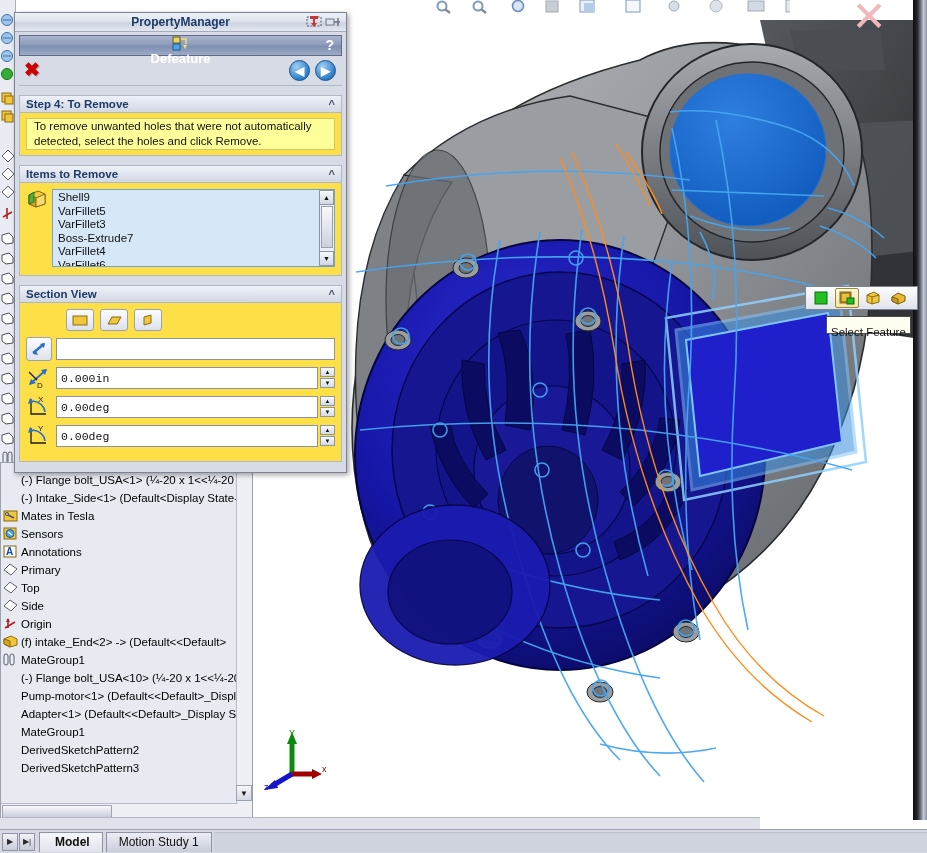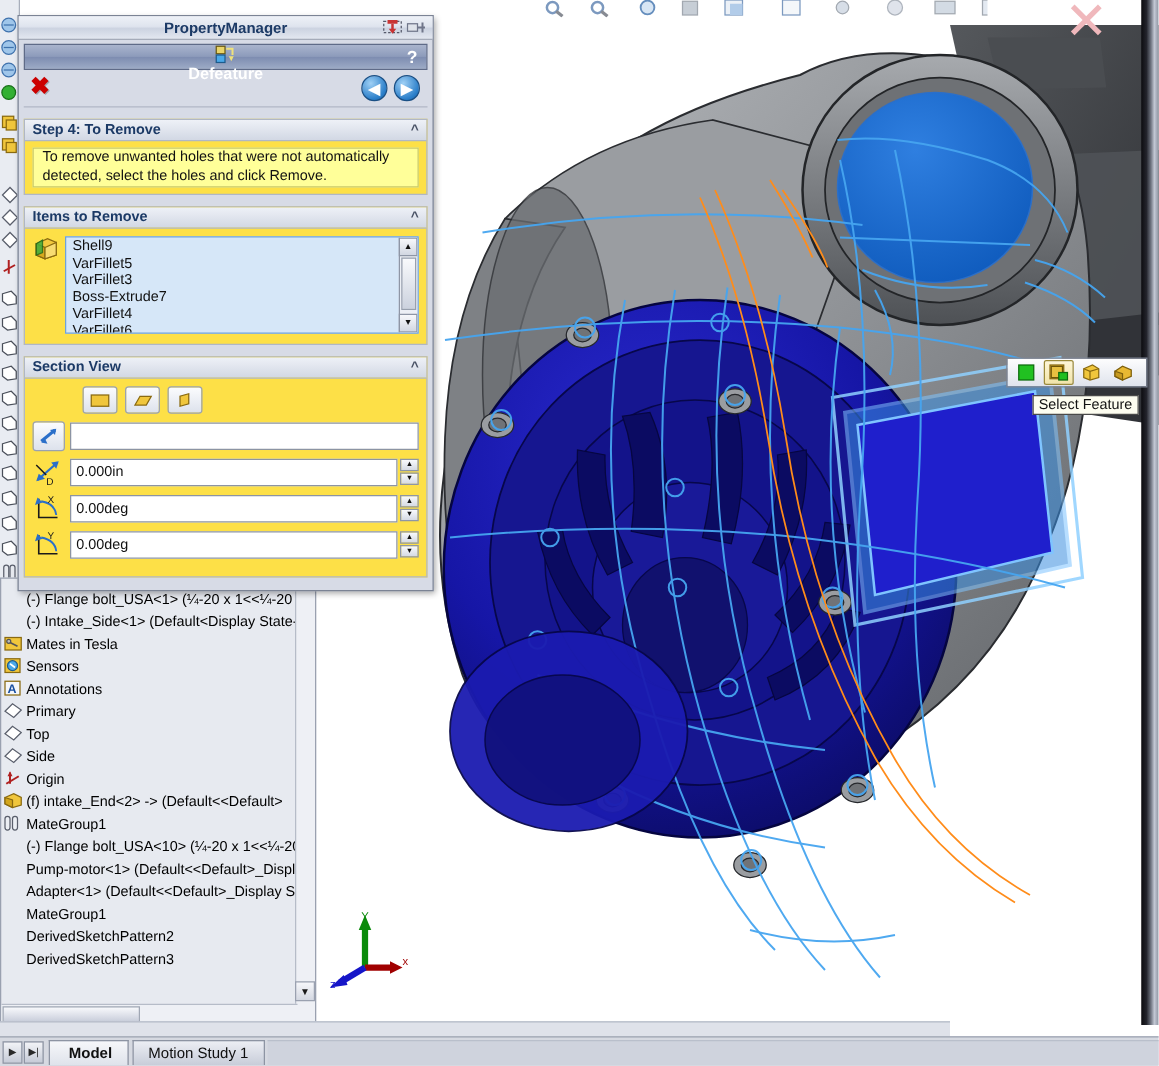--- a/index.html
+++ b/index.html
@@ -194,21 +194,21 @@
   }
   .sv-row { display:flex; align-items:center; margin-bottom:5px; }
   .sv-ico { width:26px; height:24px; flex:none; margin-right:4px; position:relative; }
   .sv-selbtn {
     width:26px; height:24px; border:1px solid #9aa2b1; border-radius:3px;
     background:linear-gradient(to bottom,#fbfcfe,#dde2ec);
     display:flex; align-items:center; justify-content:center; flex:none; margin-right:4px;
   }
   .sv-input {
     flex:1; height:22px; background:#fff; border:1px solid #8c94a3;
-    font-size:11.5px; color:#111; padding:0 4px; line-height:20px;
+    font-size:11.5px; color:#111; padding:0 4px; line-height:20px;font-family:Liberation Mono, monospace;
   }
   .sv-spin { width:15px; height:22px; flex:none; margin-left:2px; }
   .sv-spin div {
     height:10px; border:1px solid #8e96a6;
     background:linear-gradient(to bottom,#f9fafc,#d5dae4);
     display:flex; align-items:center; justify-content:center; font-size:6px; color:#111;
   }
   .sv-spin div:first-child { margin-bottom:1px; }
 
   
@@ -217,21 +217,21 @@
     background:linear-gradient(to bottom,#fdfdfe,#dfe3ec);
     border:1px solid #7d8494; display:flex; align-items:center; padding:0 3px; gap:2px;
   }
   .ctx-btn {
     width:24px; height:20px; display:flex; align-items:center; justify-content:center;
     border:1px solid transparent; border-radius:2px;
   }
   .ctx-btn.sel { border-color:#9b8a3a; background:linear-gradient(to bottom,#fdf6d8,#f2e4a8); }
   #ctx-tip {
     position:absolute; left:826px; top:316px; height:16px; line-height:15px;
-    padding:0 4px; background:#fdfdf0; border:1px solid #4a4a4a;
+    padding:8px 4px; background:#fdfdf0; border:1px solid #4a4a4a;
     font-size:11.5px; color:#111; white-space:nowrap;
   }
 
   
   #triad { position:absolute; left:258px; top:722px; width:80px; height:72px; }
 </style>
 </head>
 <body>
 
 <div id="viewport">

